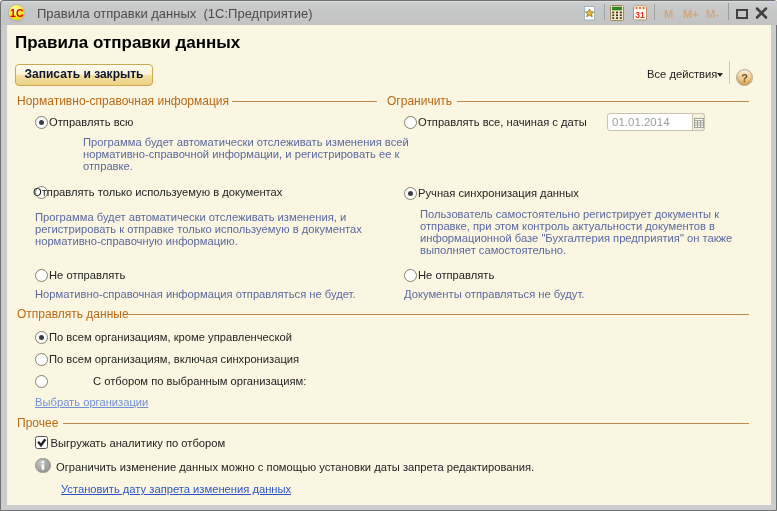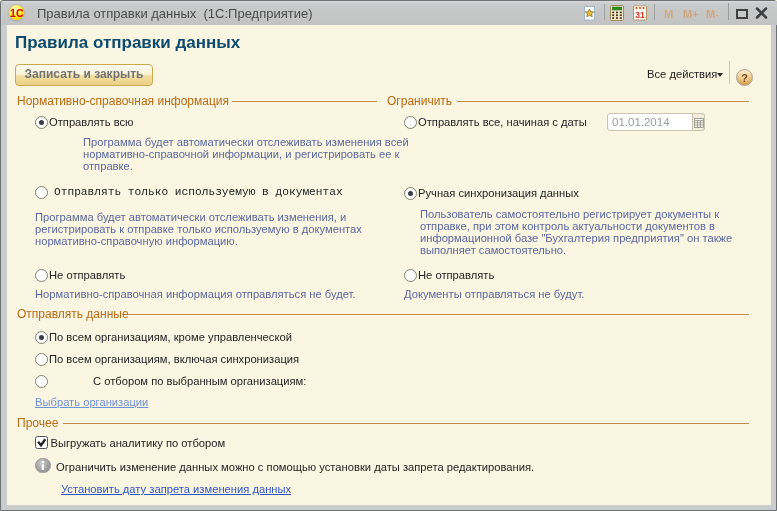--- a/index.html
+++ b/index.html
@@ -81,46 +81,46 @@
 
     <div class="abs" style="left:734px;top:8px;width:12px;height:10px;border:2px solid #414143;"></div>
 
     <svg class="abs" style="left:753px;top:6px" width="13" height="12" viewBox="0 0 13 12">
       <path d="M2 1.5 L11 10.5 M11 1.5 L2 10.5" stroke="#3f3f41" stroke-width="2.5" stroke-linecap="round"></path>
     </svg>
   </div>
 
   <div id="content">
 
-    <div class="abs" style="left:8px;top:9px;font-size:17px;line-height:17px;font-weight:bold;color:#0c4a6e;white-space:nowrap;">Правила отправки данных</div>
+    <div class="abs" style="left:8px;top:9px;font-size:17px;line-height:17px;font-weight:bold;color:#000000;white-space:nowrap;">Правила отправки данных</div>
 
     <div class="abs" style="left:8px;top:39px;width:138px;height:22px;border:1px solid #caa94f;border-radius:4px;
         background:linear-gradient(180deg,#fefcf2 0%,#faf3d9 45%,#f2dfa0 55%,#ecd186 100%);"></div>
     <div class="abs" style="left:8px;top:39px;width:138px;height:24px;display:flex;align-items:center;justify-content:center;
-        font-size:12px;font-weight:bold;color:#737373;padding-bottom:5px;">Записать и закрыть</div>
+        font-size:12px;font-weight:bold;color:#0f172a;padding-bottom:5px;">Записать и закрыть</div>
 
     <div class="t" style="left:640px;top:42.5px;">Все действия</div>
     <div class="abs" style="left:710px;top:47.5px;width:0;height:0;border-left:3.5px solid transparent;border-right:3.5px solid transparent;border-top:4px solid #2a2a2a;"></div>
     <div class="abs" style="left:722px;top:36px;width:1px;height:23px;background:#c6c8b8;"></div>
     <div class="abs" style="left:729px;top:44px;width:17px;height:17px;border-radius:50%;border:1px solid #aaa69a;
         background:linear-gradient(180deg,#fdeed6 0%,#f6cf8e 55%,#efb760 100%);box-shadow:inset 0 -2px 3px rgba(140,95,35,0.35);"></div>
     <div class="abs" style="left:729px;top:44px;width:17px;height:17px;display:flex;align-items:center;justify-content:center;
         font-size:11px;font-weight:bold;color:#6b4c2a;">?</div>
 
     <div class="glabel" style="left:10px;top:70px;">Нормативно-справочная информация</div>
     <div class="gline" style="left:225px;top:76px;width:145px;"></div>
 
     <div class="radio" style="left:28px;top:90.5px;">
         <div class="dot"></div>
       </div>
     <div class="t" style="left:42px;top:91px;">Отправлять всю</div>
     <div class="desc" style="left:28px;top:110.5px;margin-left:48px;">Программа будет автоматически отслеживать изменения всей<br>нормативно-справочной информации, и регистрировать ее к<br>отправке.</div>
 
     <div class="radio" style="left:28px;top:160.5px;"></div>
-    <div class="t" style="left:47px;top:161px;font-family:Liberation Mono, monospace;">Отправлять только используемую в документах</div>
+    <div class="t" style="left:26px;top:161px;">Отправлять только используемую в документах</div>
     <div class="desc" style="left:28px;top:186px;">Программа будет автоматически отслеживать изменения, и<br>регистрировать к отправке только используемую в документах<br>нормативно-справочную информацию.</div>
 
     <div class="radio" style="left:28px;top:243.5px;"></div>
     <div class="t" style="left:42px;top:244px;">Не отправлять</div>
     <div class="desc" style="left:28px;top:263px;">Нормативно-справочная информация отправляться не будет.</div>
 
     <div class="glabel" style="left:380px;top:70px;">Ограничить</div>
     <div class="gline" style="left:450px;top:76px;width:292px;"></div>
 
     <div class="radio" style="left:397px;top:90.5px;"></div>

